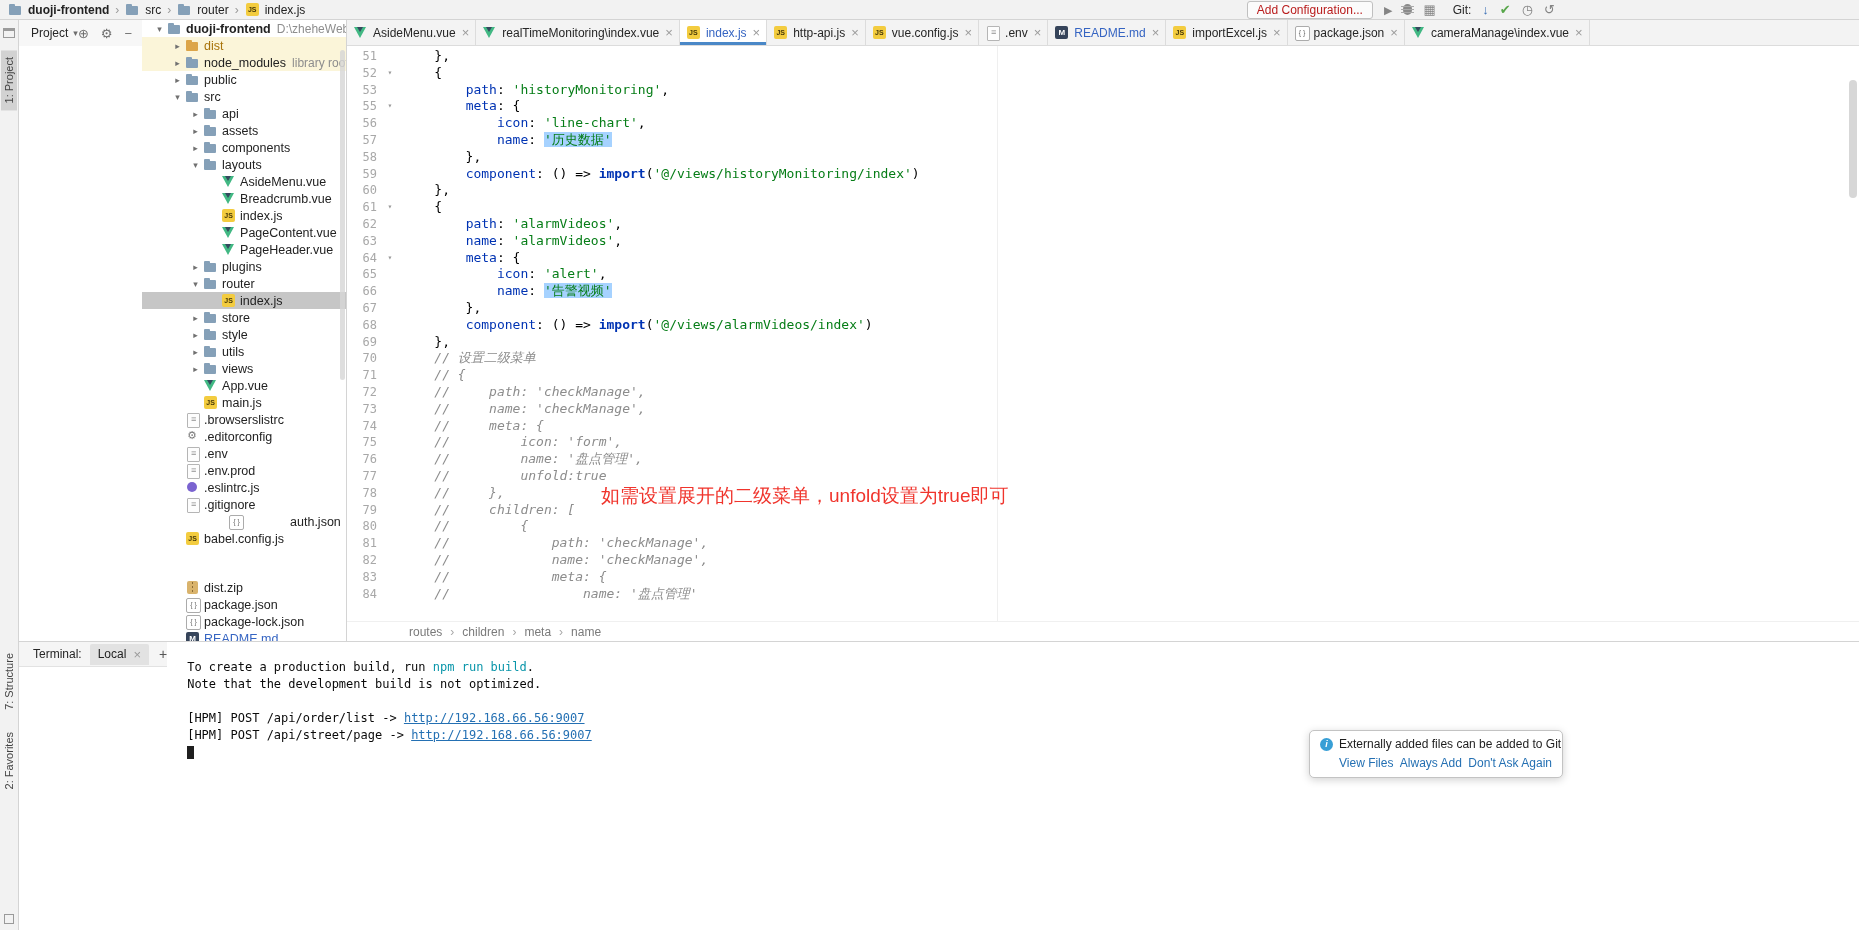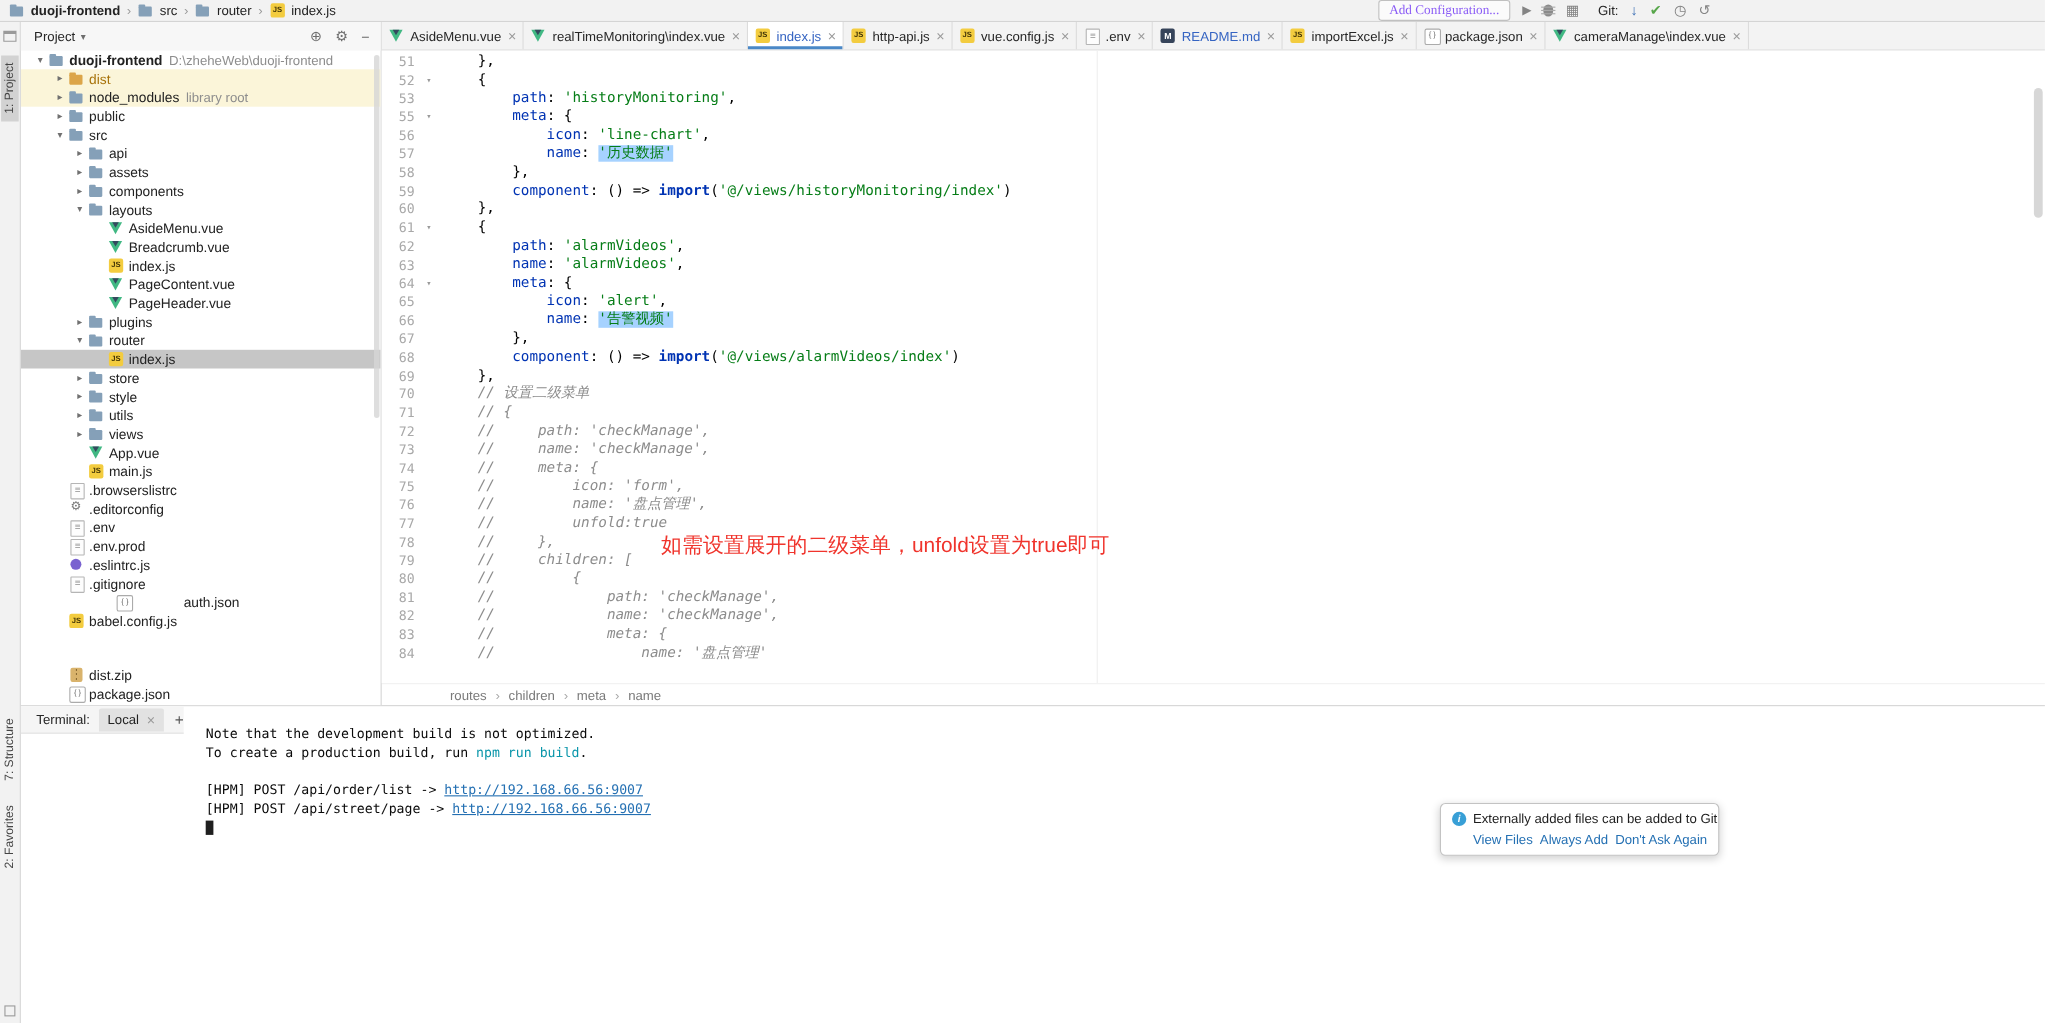--- a/index.html
+++ b/index.html
@@ -11,21 +11,21 @@
   .mod{color:#3564c2;}
 
   
   .titlebar{height:20px;flex:none;background:#f2f2f2;border-bottom:1px solid #d4d4d4;
             display:flex;align-items:center;padding:0 8px;}
   .crumbs{display:flex;align-items:center;gap:3px;}
   .crumb{display:flex;align-items:center;gap:4px;}
   .crumb-sep{color:#9a9a9a;margin:0 3px;}
   .tb-right{margin-left:auto;display:flex;align-items:center;gap:11px;padding-right:296px;}
   .add-config{border:1px solid #c0c0c0;border-radius:3px;background:#fbfbfb;padding:1px 9px;
-              font-size:12px;color:#8b5cf6;font-family:Liberation Serif, serif;}
+              font-size:12px;color:#b91c1c;font-family:Liberation Sans, sans-serif;}
   .tbi{font-size:13px;color:#848484;line-height:14px;}
   .run-icon{font-size:11px;}
   .git-label{color:#262626;margin-left:6px;}
   .git-update{color:#3b6fb5;font-weight:bold;}
   .git-commit{color:#57a64a;}
   .bug-icon{width:9px;height:11px;background:#8a8a8a;border-radius:50%/45%;position:relative;display:inline-block;}
   .bug-icon::before{content:"";position:absolute;left:-2px;top:2px;width:13px;height:1px;background:#aaa;
                     box-shadow:0 3px 0 #aaa,0 6px 0 #aaa;}
 
   
@@ -37,21 +37,21 @@
   .vlabel.pressed{background:#d2d2d2;margin-top:12px;}
   .vlabel.struct{margin-top:auto;}
   .vlabel.fav{margin-top:8px;margin-bottom:118px;}
   .stripe-bottom-icon{width:10px;height:10px;border:1px solid #9a9a9a;margin-bottom:6px;display:block;}
 
   .content-col{flex:1;display:flex;flex-direction:column;min-width:0;}
   .upper-row{flex:1;display:flex;min-height:0;}
 
   
   .ppanel{width:328px;flex:none;border-right:1px solid #d4d4d4;background:#fff;
-          display:flex;flex-direction:column;position:relative;min-height:0;}
+          display:flex;flex-direction:row;position:relative;min-height:0;}
   .phead{height:26px;flex:none;display:flex;align-items:center;padding:0 10px 0 12px;background:#f7f7f7;}
   .phead-title{display:flex;align-items:center;gap:5px;color:#262626;}
   .phead-caret{font-size:9px;color:#6d6d6d;}
   .phead-icons{margin-left:auto;display:flex;align-items:center;gap:12px;}
   .phi{color:#6e6e6e;font-size:13px;}
   .tree{flex:1;overflow:hidden;font-size:12.5px;}
   .tree-row{height:17px;display:flex;align-items:center;white-space:nowrap;}
   .tree-row.exc{background:#fbf5d9;}
   .tree-row.sel{background:#c6c6c6;}
   .chev{width:15px;flex:none;text-align:center;color:#707070;font-size:9px;}
@@ -483,22 +483,22 @@
       <div class="terminal">
         <div class="term-head">
           <span class="term-title">Terminal:</span>
           <span class="term-tab">
             <span>Local</span>
             <span class="tab-close">×</span>
           </span>
           <span class="term-plus">+</span>
         </div>
         <div class="term-body">
+            <div class="term-line">To create a production build, run <span class="tk-cmd">npm run build</span>.</div>
             <div class="term-line">Note that the development build is not optimized.</div>
-            <div class="term-line">To create a production build, run <span class="tk-cmd">npm run build</span>.</div>
             <div class="term-line"></div>
             <div class="term-line">[HPM] POST /api/order/list -&gt; <span class="tk-url">http://192.168.66.56:9007</span></div>
             <div class="term-line">[HPM] POST /api/street/page -&gt; <span class="tk-url">http://192.168.66.56:9007</span></div>
             <div class="term-line"><span class="term-cursor"></span></div>
           </div>
       </div>
     </div>
   </div>
 
   <div class="notif">

